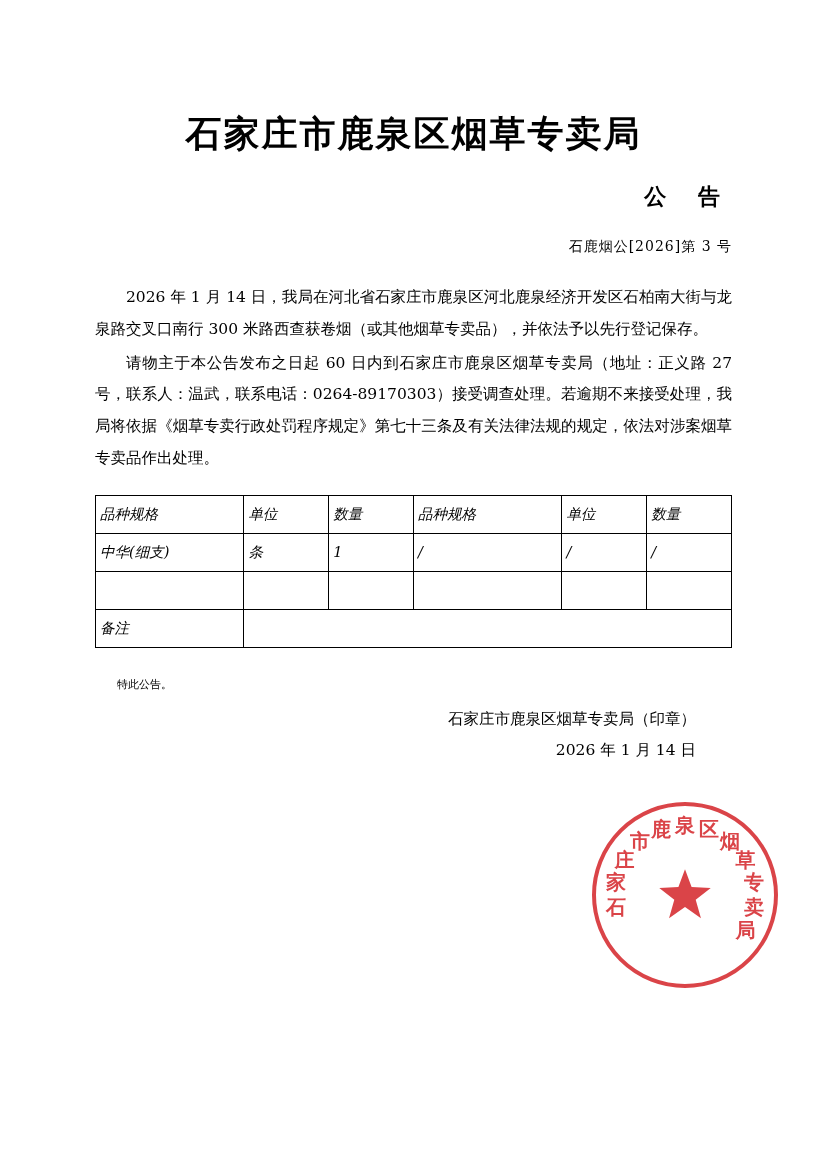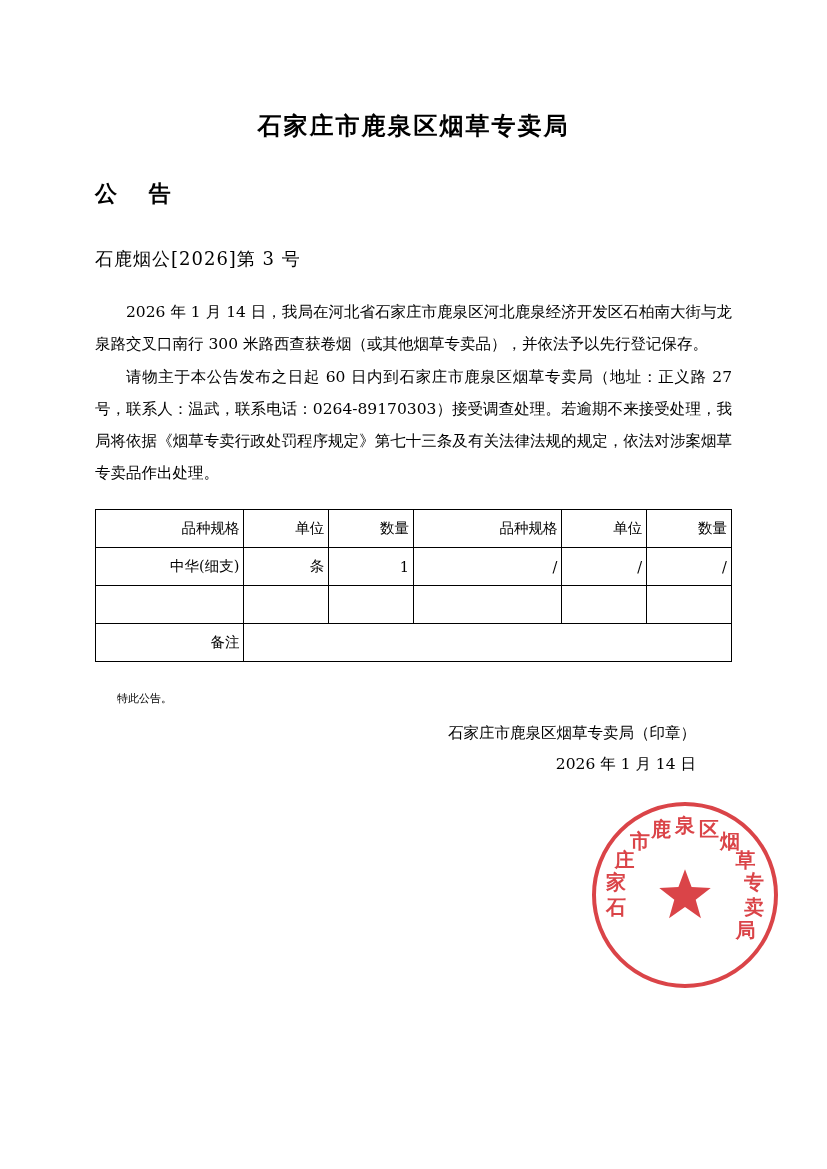--- a/index.html
+++ b/index.html
@@ -17,37 +17,37 @@
   }
   .page {
     position: relative;
     width: 827px;
     height: 1169px;
     box-sizing: border-box;
     padding: 0 95px;
   }
   .doc-title {
     text-align: center;
-    font-size: 24px;
+    font-size: 36px;
     font-weight: bold;
     letter-spacing: 2px;
     margin-top: 112px;
     line-height: 1.2;
   }
   .doc-subtitle {
-    text-align: left;
+    text-align: right;
     font-size: 22px;
     font-weight: bold;
     letter-spacing: 12px;
-    margin-top: 38px;
+    margin-top: 27px;
   }
   .doc-number {
-    text-align: left;
-    font-size: 18px;
-    margin-top: 38px;
+    text-align: right;
+    font-size: 14px;
+    margin-top: 26px;
     letter-spacing: 1px;
   }
   .body-text {
     margin-top: 26px;
     font-size: 15.5px;
     line-height: 2.05;
     text-align: justify;
     text-justify: inter-ideograph;
   }
   .body-text p {
@@ -58,24 +58,25 @@
     margin-top: 2px;
   }
   table.goods {
     margin-top: 20px;
     width: 100%;
     border-collapse: collapse;
     font-size: 14.5px;
   }
   table.goods td, table.goods th {
     border: 1px solid #000000;
-    text-align: right;
+    text-align: left;
     font-weight: normal;
     height: 37px;
     padding: 0 4px;
+    font-style: italic;
   }
   table.goods th {
     font-weight: normal;
   }
   .col-spec { width: 21%; }
   .col-unit { width: 12%; }
   .col-qty  { width: 12%; }
   .row-sum td {
     height: 44px;
   }

